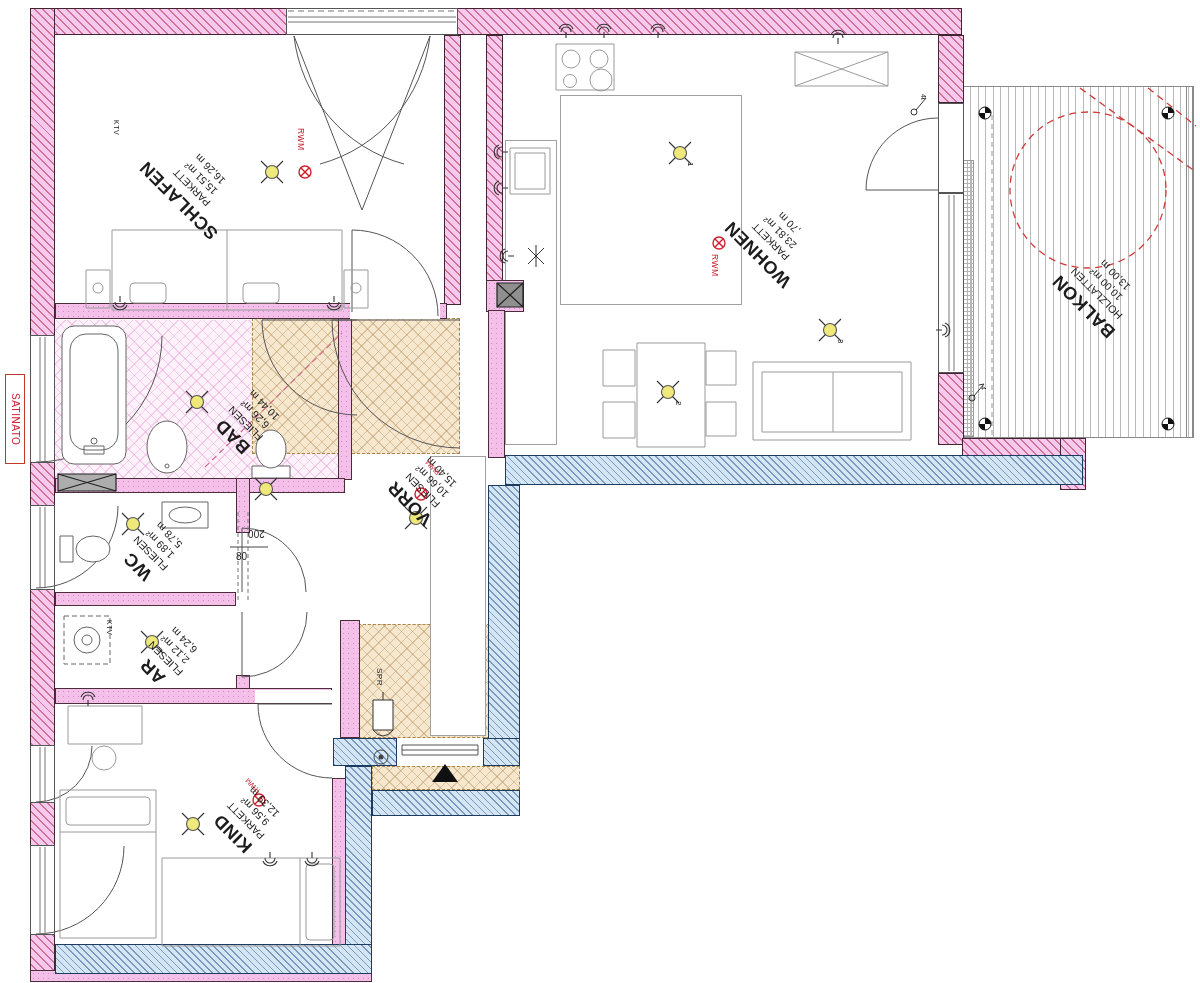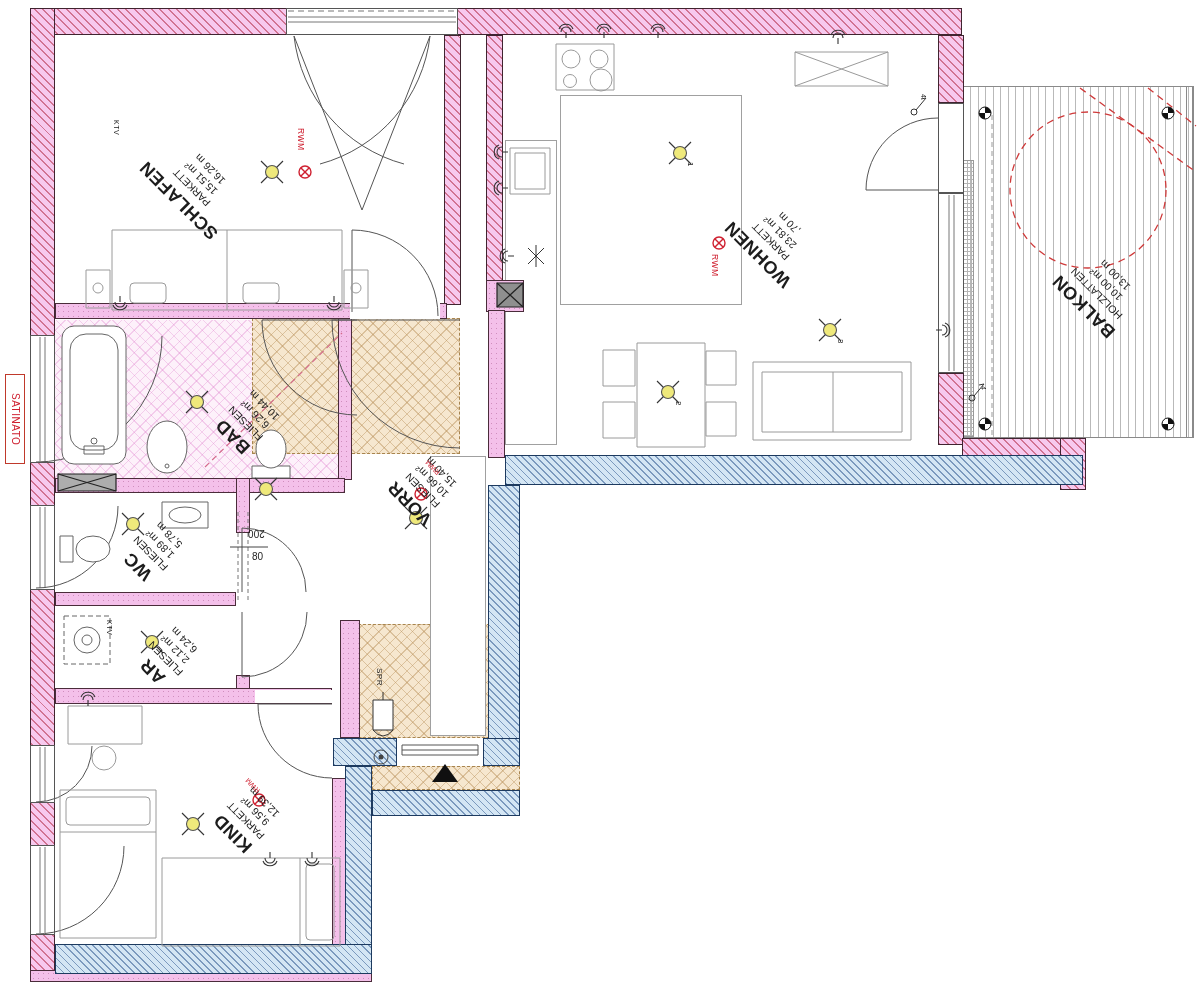--- a/index.html
+++ b/index.html
@@ -351,21 +351,21 @@
   <div class="n satbox" style="left:5px;top:374px;width:20px;height:90px;">
     <span class="vtext red" style="font-size:10px;">SATINATO</span>
   </div>
   <div class="n vtext red" style="left:296px;top:128px;font-size:8.5px;">RWM</div>
   <div class="n vtext red" style="left:710px;top:254px;font-size:8.5px;">RWM</div>
   <div class="n d135 red" style="left:424px;top:464px;">RWM</div>
   <div class="n d135 red" style="left:244px;top:782px;">RWM</div>
   <div class="n vtext" style="left:113px;top:120px;font-size:7px;">KTV</div>
   <div class="n vtext" style="left:106px;top:620px;font-size:7px;">KTV</div>
   <div class="n vtext" style="left:375px;top:668px;font-size:8px;">SPR</div>
-  <div class="n dim" style="left:252px;top:551px;">80</div>
+  <div class="n dim" style="left:236px;top:551px;">80</div>
   <div class="n dim r180" style="left:248px;top:528px;">200</div>
   <div class="n vtext num" style="left:686px;top:162px;">1</div>
   <div class="n vtext num" style="left:674px;top:401px;">2</div>
   <div class="n vtext num" style="left:836px;top:339px;">3</div>
   <div class="n vtext num" style="left:920px;top:94px;font-size:7px;">4</div>
   <div class="n vtext num" style="left:980px;top:386px;font-size:7px;">4</div>
 
 </div>
 
 </body></html>

